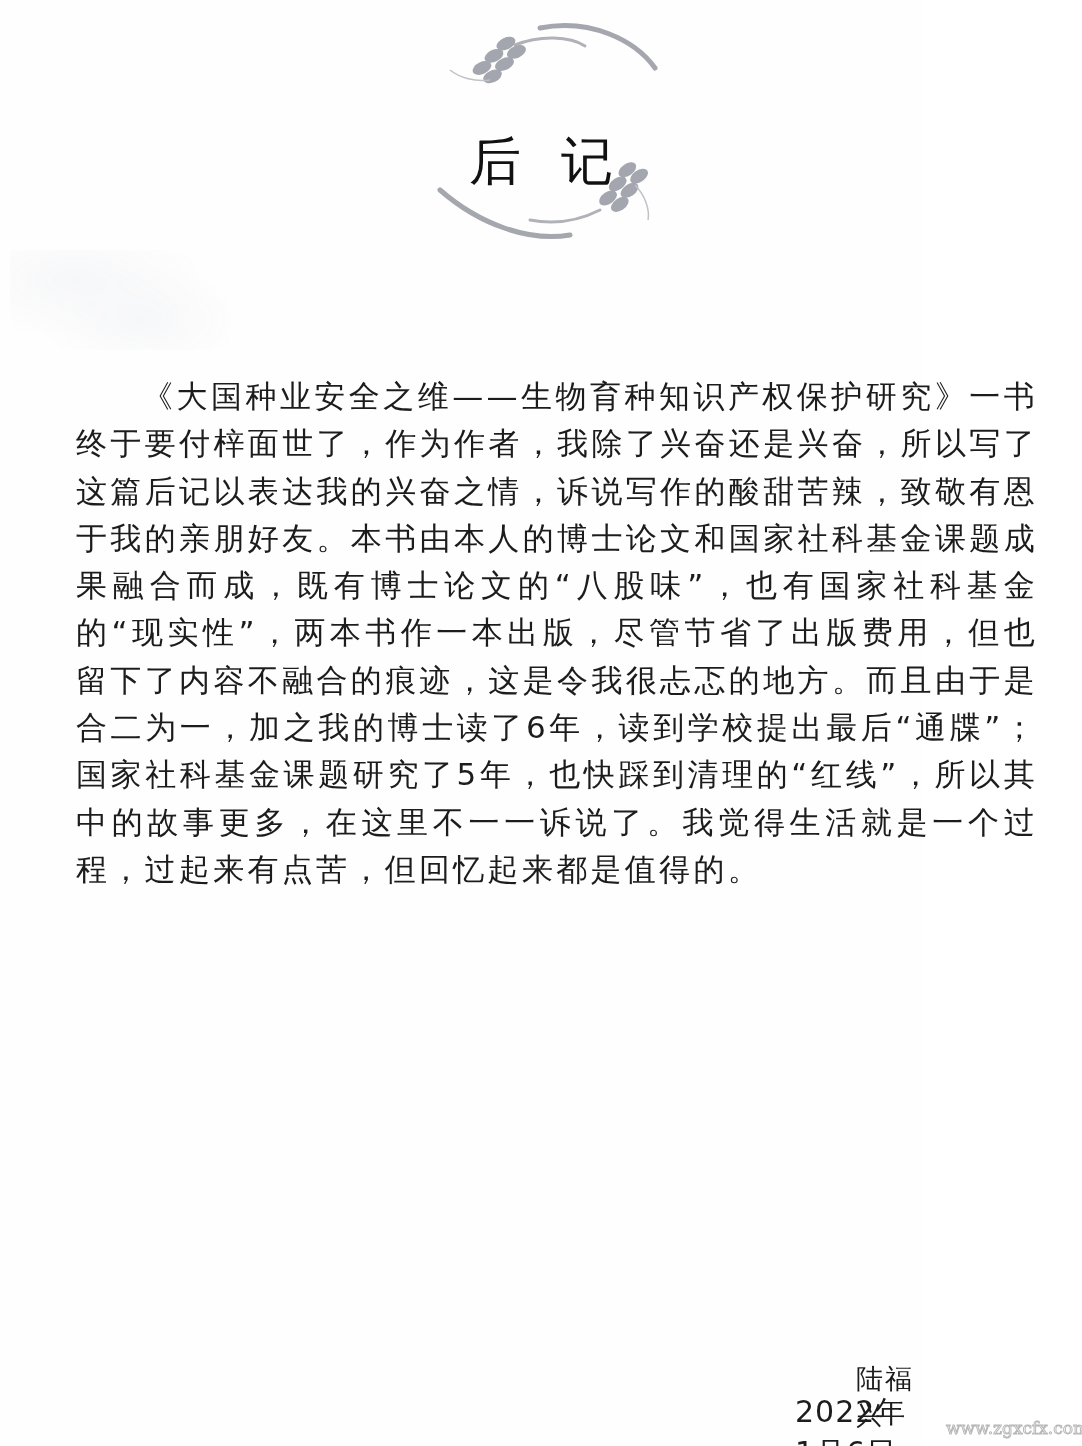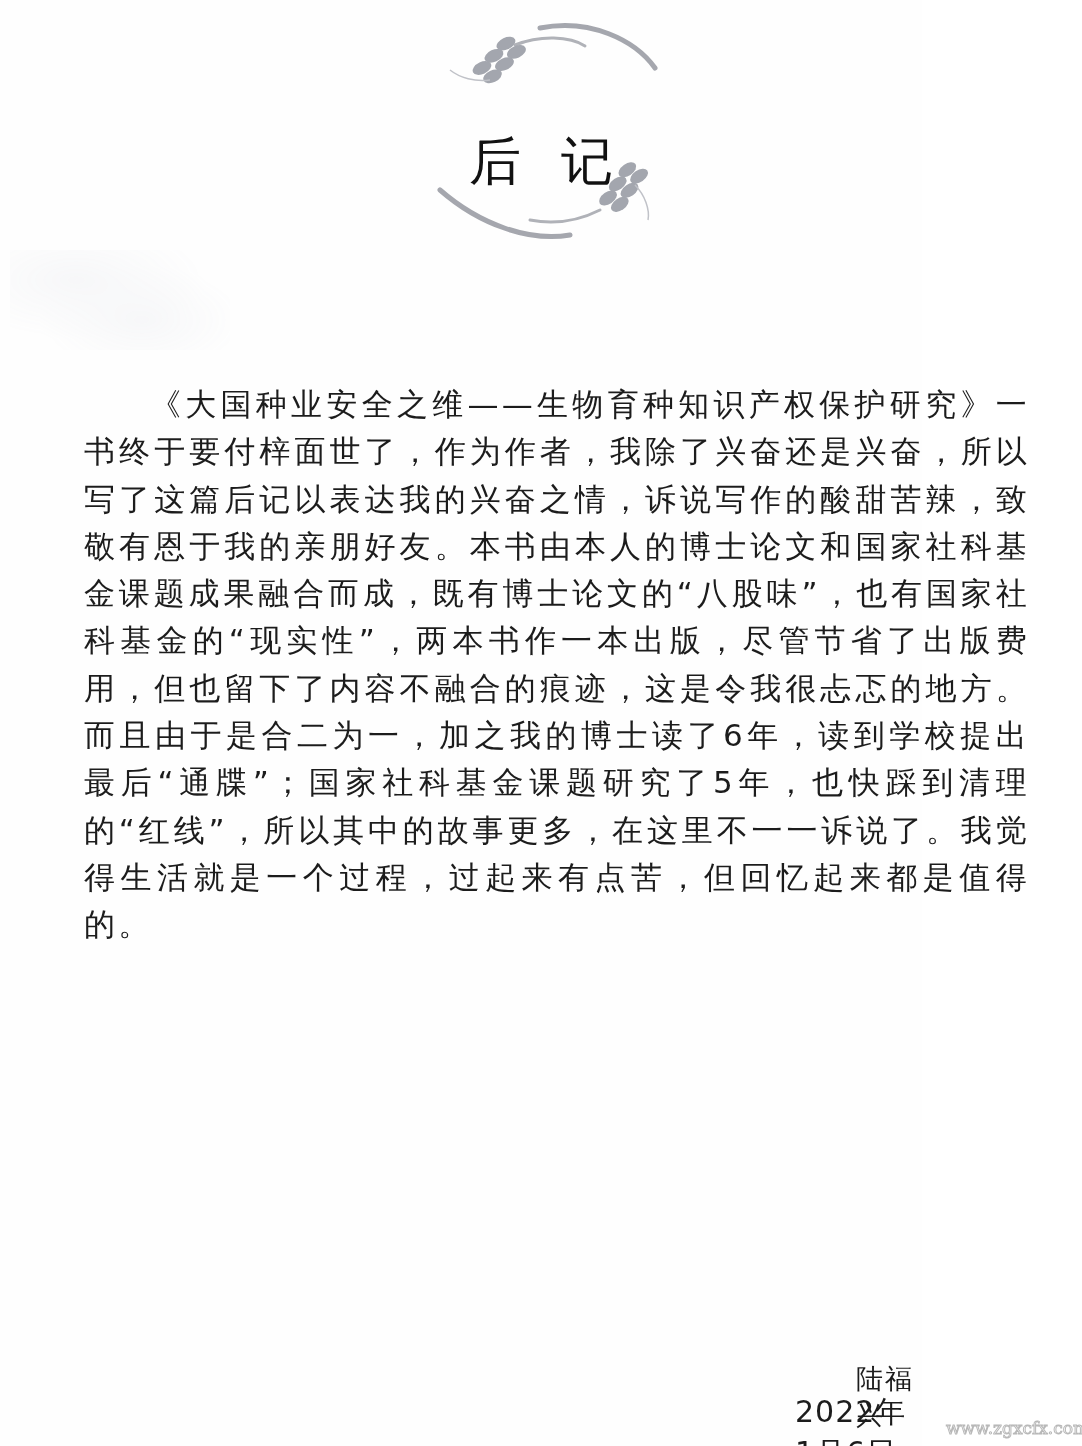--- a/index.html
+++ b/index.html
@@ -62,21 +62,21 @@
     top: 365px;
     width: 978px;
     font-size: 31px;
     line-height: 47.3px;
     letter-spacing: 3.3px;
     text-align: justify;
     text-justify: inter-character;
     color: #1c1c1c;
   }
   .body-text p {
-    margin: 16px;
+    margin: 8px;
     text-indent: 66px;
   }
   .signature {
     position: absolute;
     left: 856px;
     top: 1347px;
     font-size: 27px;
     letter-spacing: 2px;
     color: #1c1c1c;
     margin-top: 14px;

